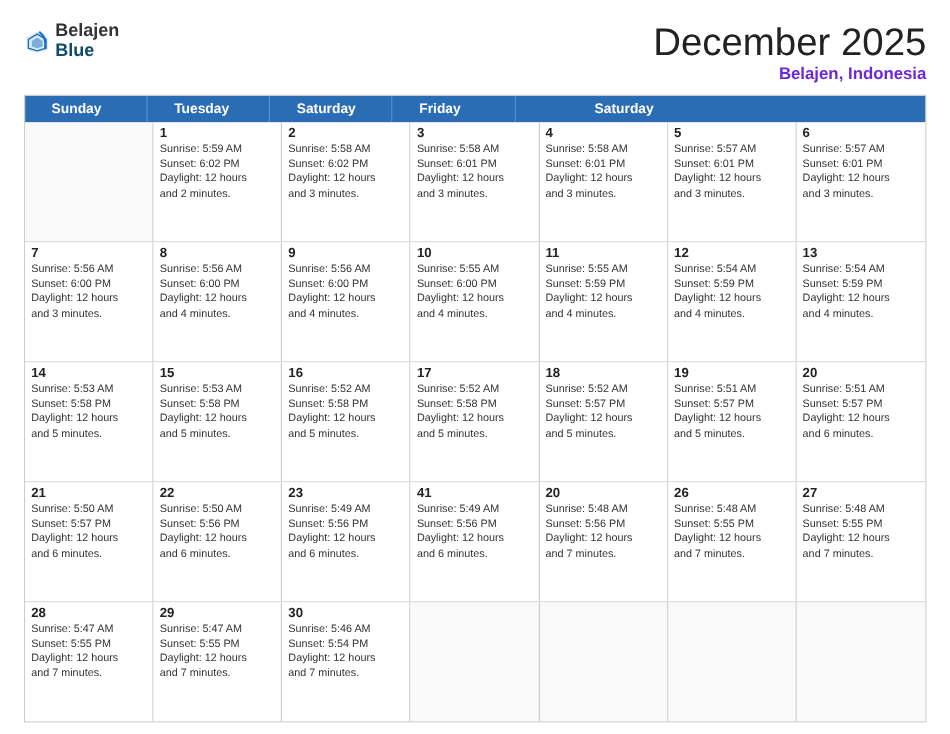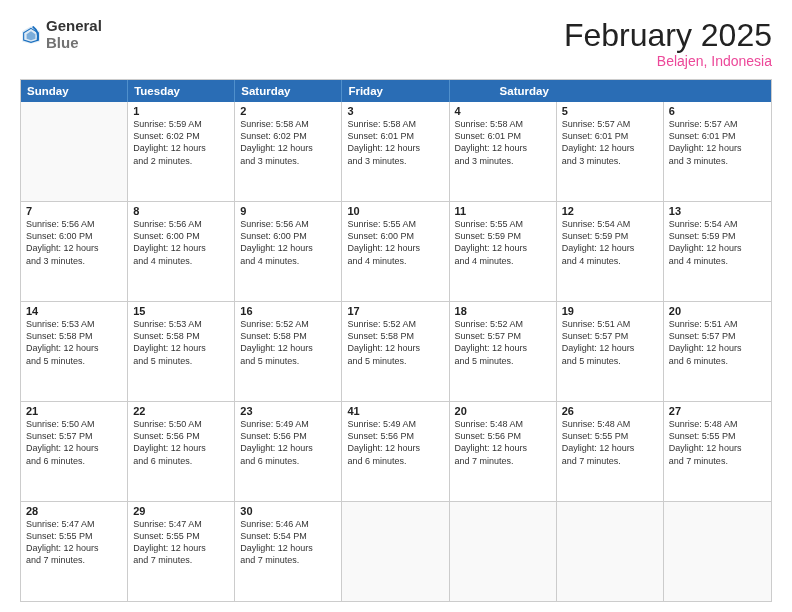--- a/index.html
+++ b/index.html
@@ -34,55 +34,56 @@
       line-height: 1.1;
     }
     .logo-general {
       font-size: 15px;
       font-weight: bold;
       color: #333;
     }
     .logo-blue {
       font-size: 15px;
       font-weight: bold;
-      color: #737373;
+      color: #0c4a6e;
     }
     .logo-icon {
       width: 22px;
       height: 22px;
     }
     .title-block {
       text-align: right;
     }
     .title-month {
       font-size: 32px;
       font-weight: normal;
       color: #222;
       line-height: 1.1;
     }
     .title-location {
       font-size: 14px;
-      color: #ec4899;
+      color: #6d28d9;
+      font-weight: bold;
     }
     .calendar {
       flex: 1;
       display: flex;
       flex-direction: column;
       border: 1px solid #ccc;
     }
     .cal-header {
       display: grid;
       grid-template-columns: repeat(7, 1fr);
       background: #2a6db5;
     }
     .cal-header-cell {
       color: #fff;
       font-size: 11.5px;
       font-weight: bold;
-      padding: 5px 6px;
+      padding: 5px 22px;
       text-align: left;
       border-right: 1px solid #5090cc;
     }
     .cal-header-cell:last-child { border-right: none; margin-left: 44px; }
     .cal-body {
       flex: 1;
       display: flex;
       flex-direction: column;
     }
     .cal-row {
@@ -123,26 +124,26 @@
 <div class="page">
   <div class="header">
     <div class="logo">
       <svg class="logo-icon" viewBox="0 0 30 30">
         <polygon points="15,3 27,10 27,24 15,27 3,24 3,10" fill="#1a6fbf" opacity="0.15"></polygon>
         <polygon points="15,6 25,12 25,22 15,25 5,22 5,12" fill="none" stroke="#1a6fbf" stroke-width="1.5"></polygon>
         <polygon points="15,10 21,14 21,20 15,22 9,20 9,14" fill="#1a6fbf" opacity="0.5"></polygon>
         <path d="M18,4 Q26,10 24,22" fill="none" stroke="#1a6fbf" stroke-width="2.5" stroke-linecap="round"></path>
       </svg>
       <div class="logo-text">
-        <span class="logo-general">General</span>
+        <span class="logo-general">Belajen</span>
         <span class="logo-blue">Blue</span>
       </div>
     </div>
     <div class="title-block">
-      <div class="title-month">February 2025</div>
+      <div class="title-month">December 2025</div>
       <div class="title-location">Belajen, Indonesia</div>
     </div>
   </div>
 
   <div class="calendar">
     <div class="cal-header">
     <div class="cal-header-cell">Sunday</div>
         <div class="cal-header-cell">Tuesday</div>
         <div class="cal-header-cell">Saturday</div>
         <div class="cal-header-cell">Friday</div>

